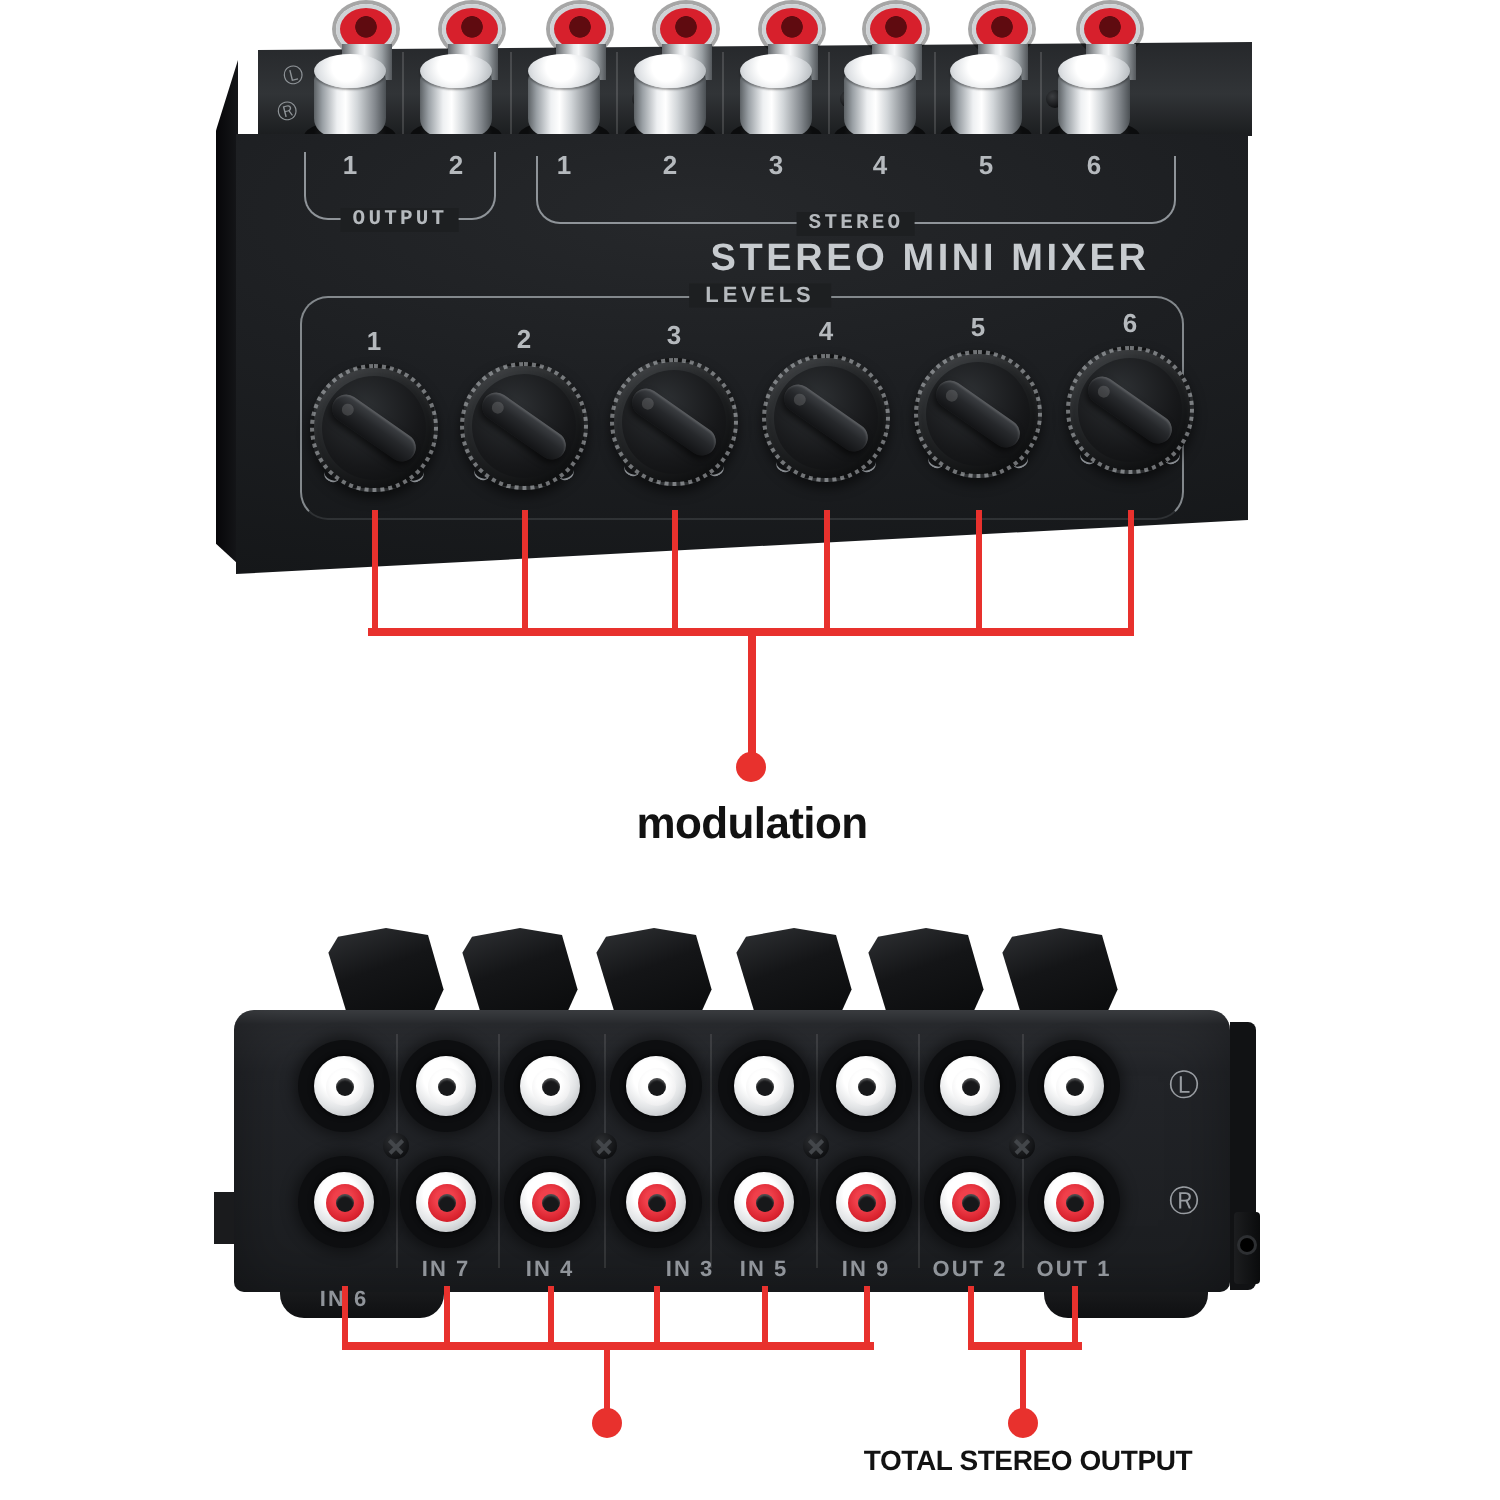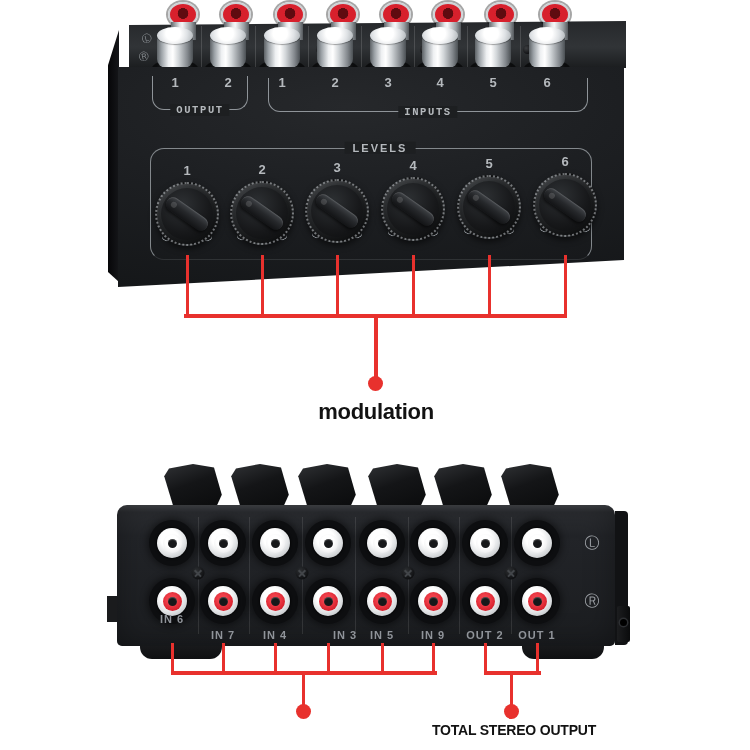--- a/index.html
+++ b/index.html
@@ -206,23 +206,24 @@
           <div class="panel-num" style="left: 322px; top: 8px;">4</div>
           <div class="panel-num" style="left: 375px; top: 8px;">5</div>
           <div class="panel-num" style="left: 429px; top: 8px;">6</div>
         </div>
 
       <div class="bracket" style="left:34px;top:9px;width:96px;height:34px;">
         <span class="bracket-label">OUTPUT</span>
       </div>
 
       <div class="bracket" style="left:150px;top:11px;width:320px;height:34px;">
-        <span class="bracket-label">INPUTS</span>
-      </div>
-
+        <span class="bracket-label">STEREO</span>
+      </div>
+
+      <div class="fd-title">STEREO MINI MIXER</div>
 
       <div class="levels-box"></div>
       <div class="levels-label">LEVELS</div>
 
       <div id="knobs">
           <div class="knob" style="left: 69px; top: 147px;">
             <div class="knob-ring"></div>
             <div class="knob-face"></div>
             <div class="knob-bar">
               <div class="knob-notch"></div>
@@ -399,21 +400,21 @@
         <div class="rj" style="left: 420px; top: 96px;">
           <div class="rj-housing"></div>
           <div class="rj-metal"></div>
           <div class="rj-ins red"></div>
           <div class="rj-hole"></div>
         </div>
         <div class="rd-screw" style="left: 80.5px; top: 68px;"></div>
         <div class="rd-screw" style="left: 184.5px; top: 68px;"></div>
         <div class="rd-screw" style="left: 290.5px; top: 68px;"></div>
         <div class="rd-screw" style="left: 394px; top: 68px;"></div>
-        <div class="rd-label" style="left: 55px; top: 108px;">IN 6</div>
+        <div class="rd-label" style="left: 55px; top: 139px;">IN 6</div>
         <div class="rd-label" style="left: 106px; top: 124px;">IN 7</div>
         <div class="rd-label" style="left: 158px; top: 124px;">IN 4</div>
         <div class="rd-label" style="left: 228px; top: 124px;">IN 3</div>
         <div class="rd-label" style="left: 265px; top: 124px;">IN 5</div>
         <div class="rd-label" style="left: 316px; top: 124px;">IN 9</div>
         <div class="rd-label" style="left: 368px; top: 124px;">OUT 2</div>
         <div class="rd-label" style="left: 420px; top: 124px;">OUT 1</div>
       </div>
 
     <div class="rd-side"></div>

